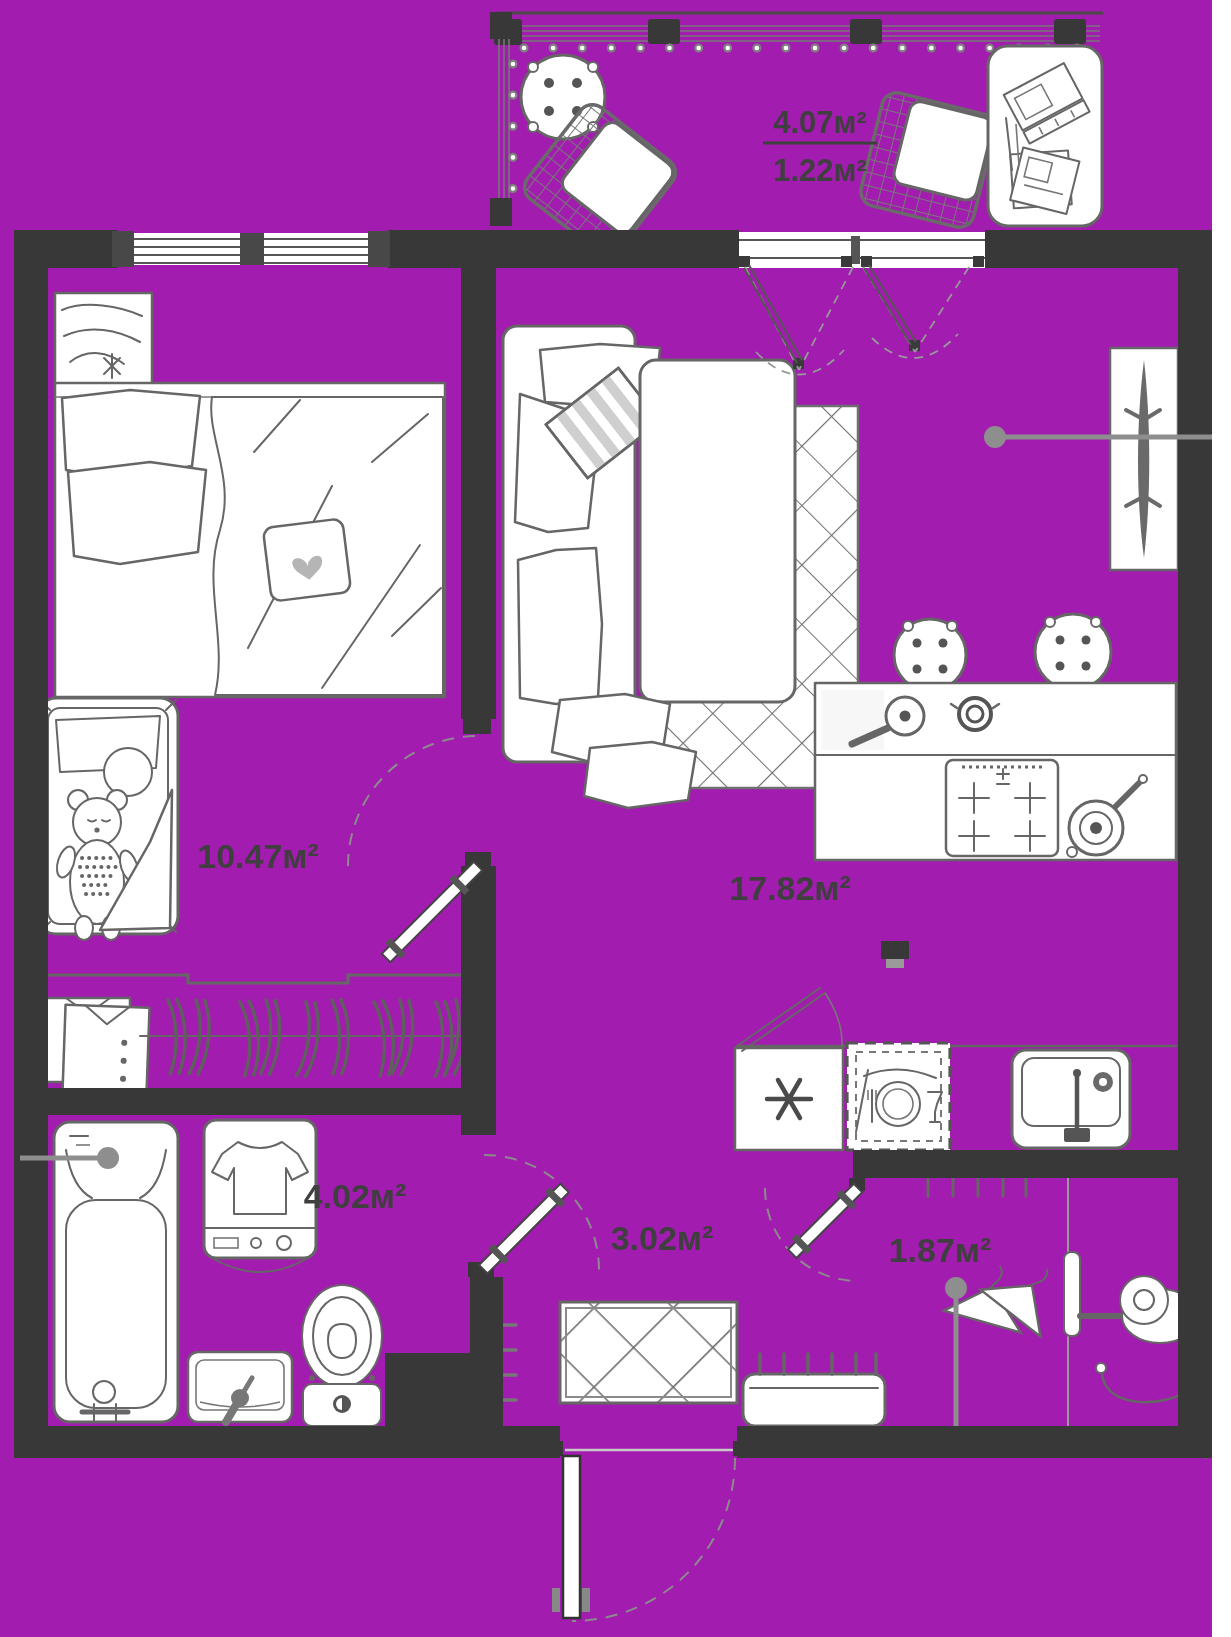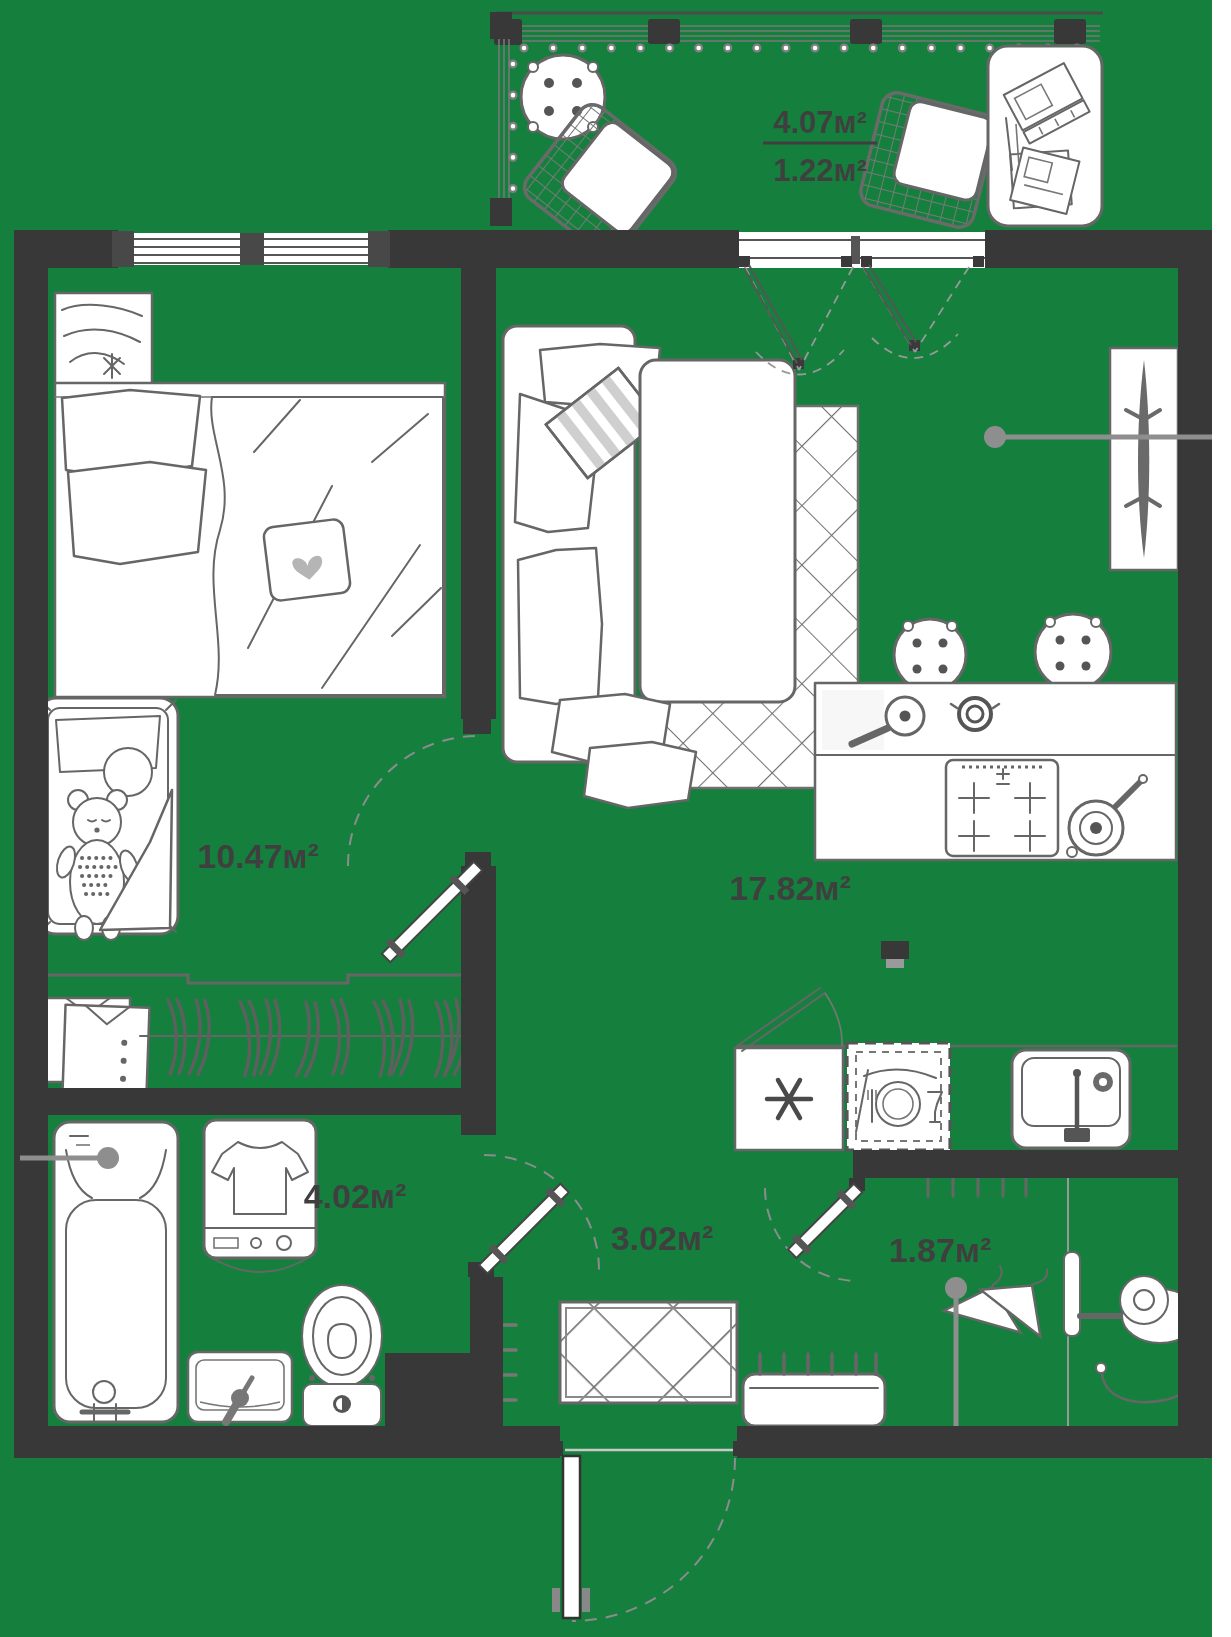--- a/index.html
+++ b/index.html
@@ -1,16 +1,16 @@
 <!DOCTYPE html>
 <html><head>
 <meta charset="utf-8">
 <style>
   html,body{margin:0;padding:0;background:#fff;}
-  .stage{position:relative;width:1212px;height:1637px;background:#15803d;overflow:hidden;
+  .stage{position:relative;width:1212px;height:1637px;background:#a21caf;overflow:hidden;
          font-family:"Liberation Sans",sans-serif;}
   svg{position:absolute;left:0;top:0;}
   .w{fill:#383838;stroke:none;}
   .o{fill:#fff;stroke:#666;stroke-width:2.5;stroke-linejoin:round;}
   .o2{fill:#fff;stroke:#666;stroke-width:2;stroke-linejoin:round;}
   .o3{fill:#fff;stroke:#666;stroke-width:3;stroke-linejoin:round;}
   .l{fill:none;stroke:#666;stroke-width:2.5;stroke-linecap:round;stroke-linejoin:round;}
   .l2{fill:none;stroke:#666;stroke-width:2;stroke-linecap:round;stroke-linejoin:round;}
   .thin{fill:none;stroke:#777;stroke-width:1.6;}
   .d{fill:none;stroke:#8c8c8c;stroke-width:2;stroke-dasharray:12 9;}

